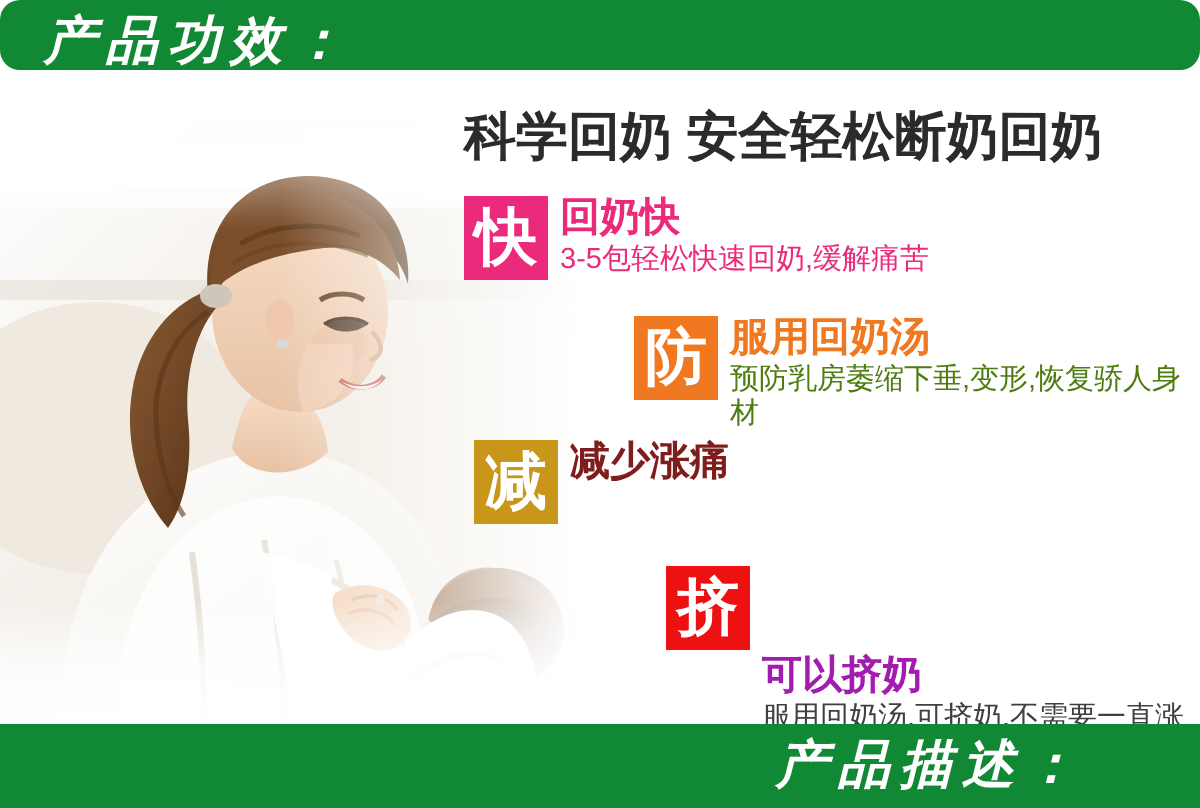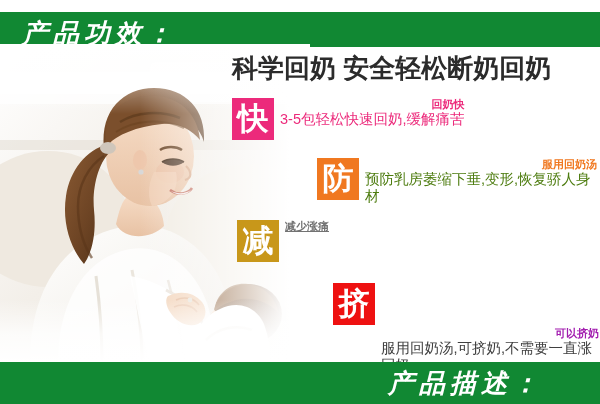--- a/index.html
+++ b/index.html
@@ -17,21 +17,21 @@
   }
 
   
   .banner {
     position: absolute;
     left: 0;
     width: 600px;
     background: #118833;
     overflow: hidden;
   }
-  .banner.top { top: 12px; height: 35px; }
+  .banner.top { top: 0; height: 35px; border-radius: 10px; }
   .banner.bottom { top: 362px; height: 52px; }
 
   .banner-label {
     position: absolute;
     color: #ffffff;
     font-family: "DejaVu Serif", "Liberation Serif", serif;
     font-weight: bold;
     font-style: italic;
     font-size: 26px;
     letter-spacing: 5px;
@@ -110,24 +110,23 @@
     font-weight: bold;
     line-height: 42px;
     text-align: center;
     letter-spacing: 0;
   }
   .feature-text {
     margin-left: 6px;
     line-height: 1.18;
   }
   .f-title {
-    font-size: 11px;
+    font-size: 20px;
     font-weight: bold;
     white-space: nowrap;
-    text-align: right;
   }
   .f-desc {
     font-size: 14.5px;
     font-weight: normal;
   }
 
   
   #feature-fast   { left: 232px; top: 98px;  width: 330px; }
   #feature-fast .f-desc { white-space: nowrap; }
 
@@ -265,21 +264,21 @@
     <div class="badge" style="background: rgb(240, 120, 32);">防</div>
     <div class="feature-text">
       <div class="f-title" style="color: rgb(240, 120, 32);">服用回奶汤</div>
       <div class="f-desc" style="color: #4d7c0f;">预防乳房萎缩下垂,变形,恢复骄人身材</div>
     </div>
   </div>
 
   <div class="feature" id="feature-reduce">
     <div class="badge" style="background: rgb(200, 151, 26);">减</div>
     <div class="feature-text">
-      <div class="f-title" style="color: #737373; text-decoration: underline;">减少涨痛</div>
+      <div class="f-title" style="color: #7f1d1d;">减少涨痛</div>
     </div>
   </div>
 
   <div class="feature" id="feature-express">
     <div class="badge" style="background: rgb(238, 17, 17);">挤</div>
     <div class="feature-text">
       <div class="f-title" style="color: #a21caf; margin-top: 44px;">可以挤奶</div>
       <div class="f-desc" style="color: #404040;">服用回奶汤,可挤奶,不需要一直涨回奶</div>
     </div>
   </div>

